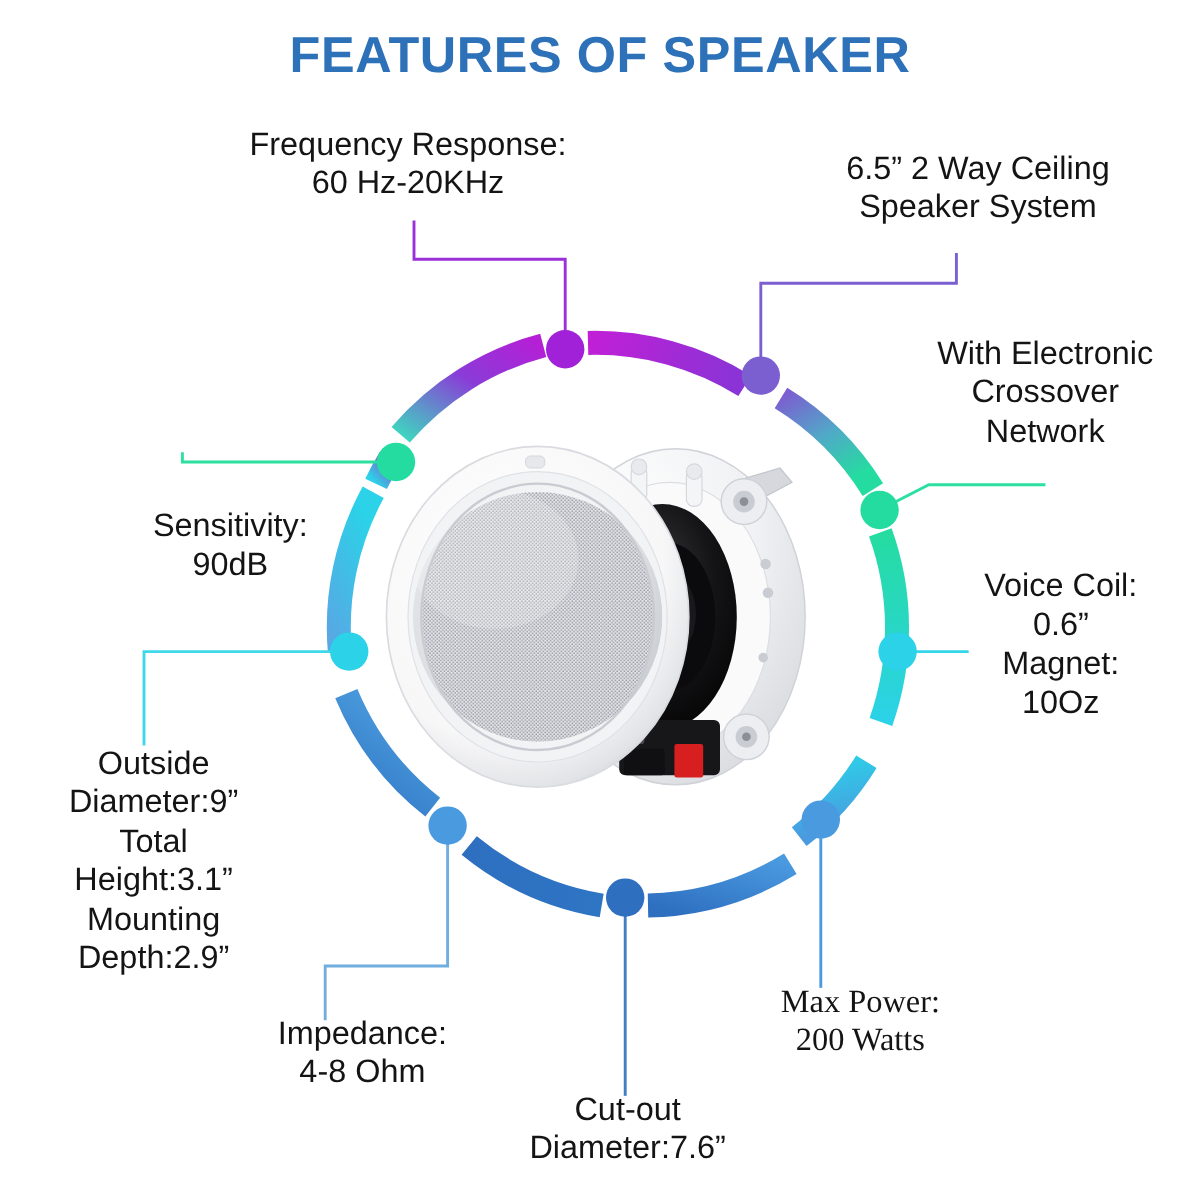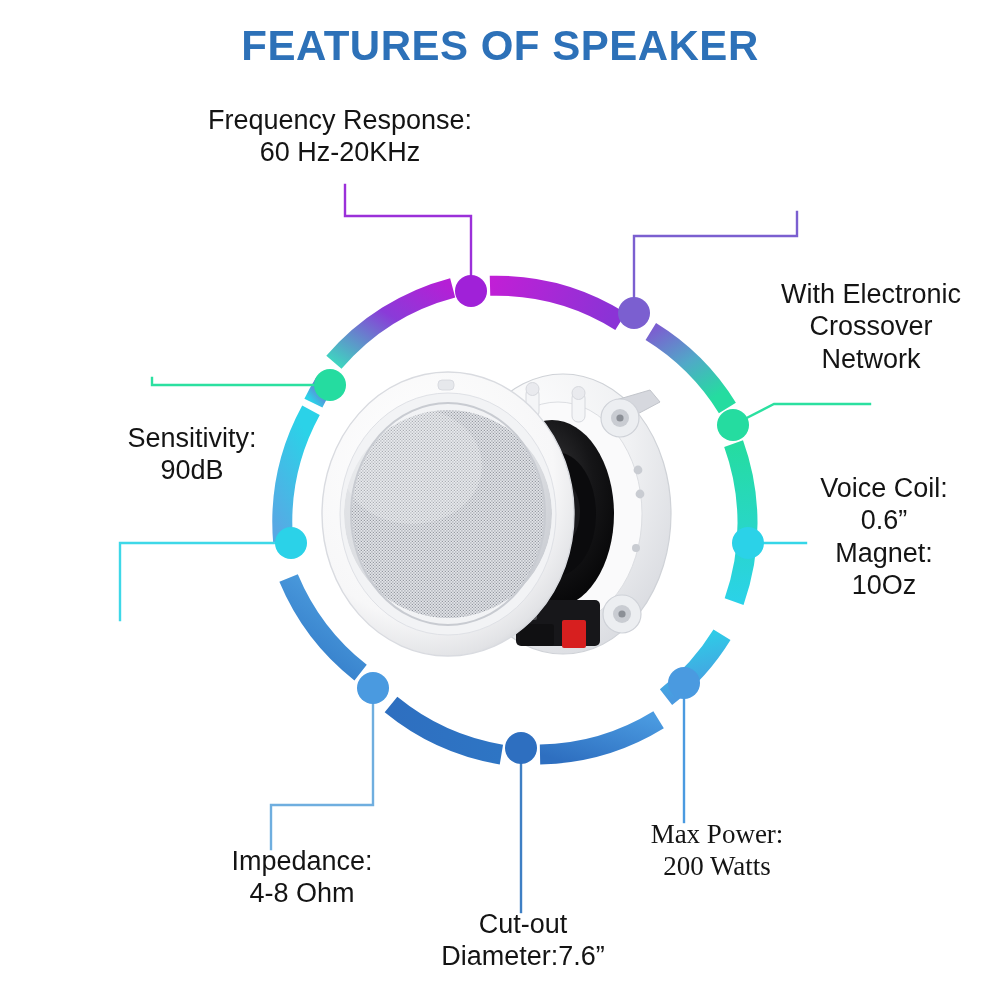--- a/index.html
+++ b/index.html
@@ -259,29 +259,37 @@
       <circle cx="684" cy="683" r="16" fill="#4A9AE0"></circle>
       <circle cx="521" cy="748" r="16" fill="#2E6FC0"></circle>
       <circle cx="373" cy="688" r="16" fill="#4A9AE0"></circle>
       <circle cx="291" cy="543" r="16" fill="#2BD2E8"></circle>
       <circle cx="330" cy="385" r="16" fill="#25DCA0"></circle>
     </g>
   </svg>
 
   <div class="label ctr" id="lbl-frequency">Frequency Response:
 60 Hz-20KHz</div>
+  <div class="label ctr" id="lbl-speaker-system">6.5” 2 Way Ceiling
+Speaker System</div>
   <div class="label ctr" id="lbl-crossover">With Electronic
 Crossover
 Network</div>
   <div class="label ctr" id="lbl-voicecoil">Voice Coil:
 0.6”
 Magnet:
 10Oz</div>
   <div class="label ctr" id="lbl-maxpower">Max Power:
 200 Watts</div>
   <div class="label ctr" id="lbl-cutout">Cut-out
 Diameter:7.6”</div>
   <div class="label ctr" id="lbl-impedance">Impedance:
 4-8 Ohm</div>
+  <div class="label ctr" id="lbl-dimensions">Outside
+Diameter:9”
+Total
+Height:3.1”
+Mounting
+Depth:2.9”</div>
   <div class="label ctr" id="lbl-sensitivity">Sensitivity:
 90dB</div>
 
 </div>
 
 </body></html>

